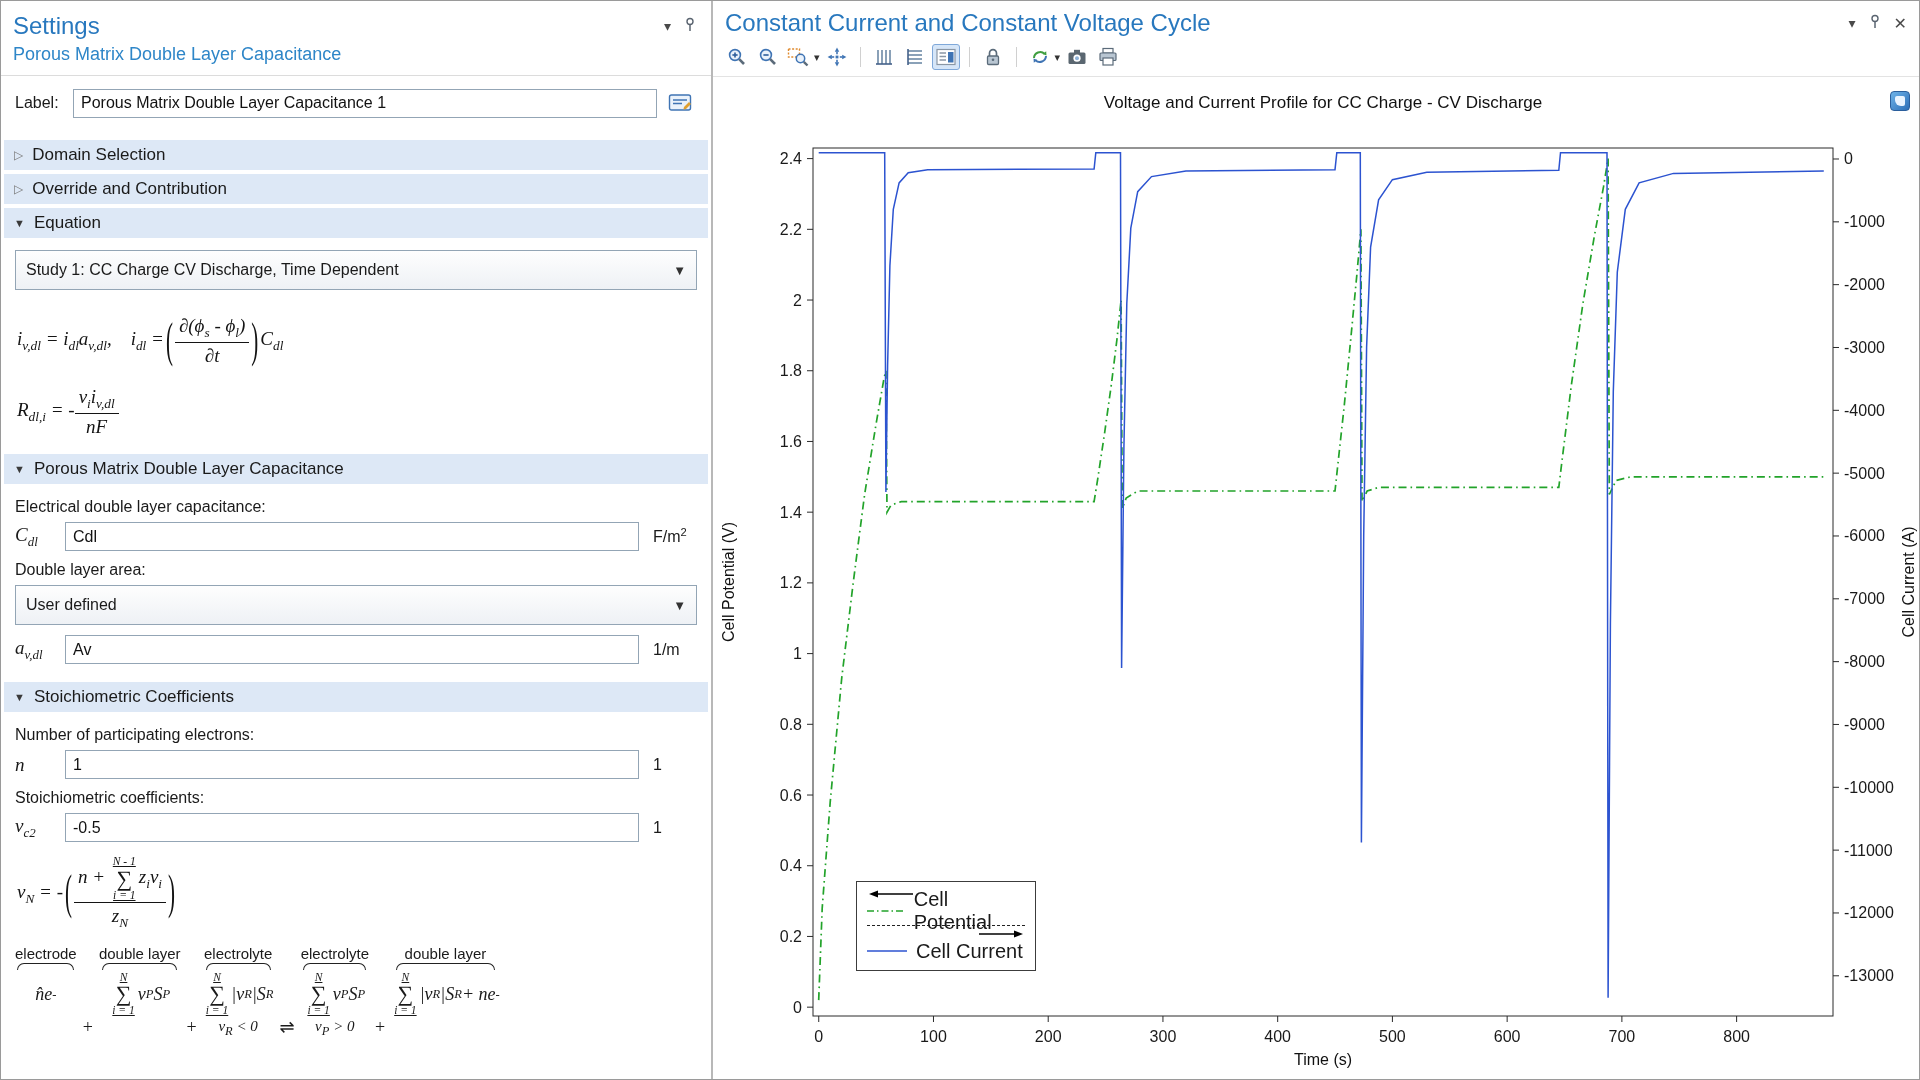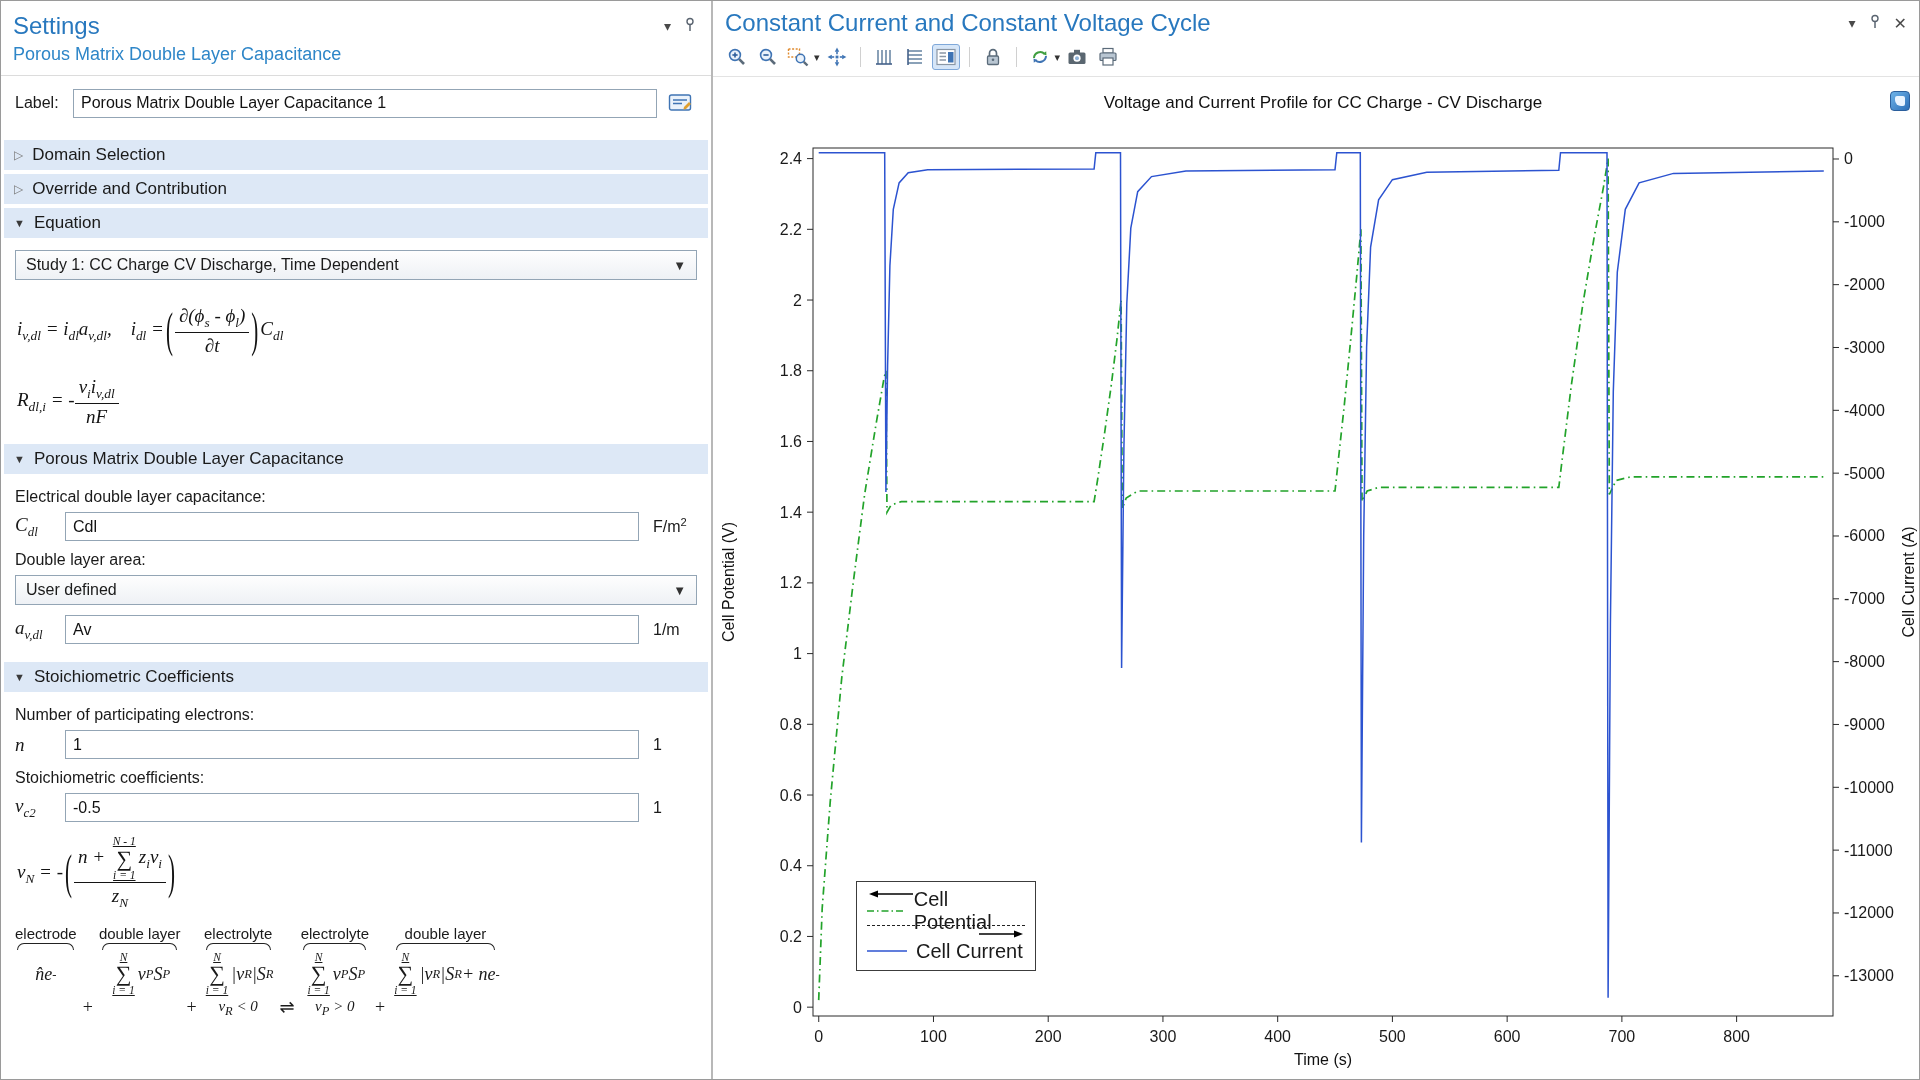--- a/index.html
+++ b/index.html
@@ -18,21 +18,21 @@
   .label-row { display:flex; align-items:center; margin:12px 14px 22px; gap:8px; }
   .label-caption { font-size:16px; width:50px; }
   input.text-field { height:29px; border:1px solid #93a5b5; background:#fff; font-size:16px; padding:0 7px; font-family:"Liberation Sans",sans-serif; color:#111; }
   .label-row input { flex:1; }
   .icon-btn { width:32px; height:30px; display:flex; align-items:center; justify-content:center; border-radius:3px; }
   .section-header { height:30px; background:#dde8f6; display:flex; align-items:center; gap:9px; padding:0 10px; font-size:17px; margin:0 3px 4px; cursor:default; }
   .tri-collapsed { color:#7a7a7a; font-size:12px; }
   .tri-expanded  { color:#3a3a3a; font-size:11px; }
   .section-body { padding:8px 14px 8px 14px; }
   .form-label { font-size:16px; margin:2px 0 6px; }
-  .dropdown { height:30px; border:1px solid #93a5b5; background:linear-gradient(#fefefe,#eef1f5); display:flex; align-items:center; padding:0 10px; font-size:16px; margin-bottom:10px; }
+  .dropdown { height:40px; border:1px solid #93a5b5; background:linear-gradient(#fefefe,#eef1f5); display:flex; align-items:center; padding:0 10px; font-size:16px; margin-bottom:10px; }
   .dropdown .dd-arrow { margin-left:auto; font-size:13px; color:#333; }
   .eq { font-family:"Liberation Serif", serif; font-style:italic; font-size:19px; color:#141414; }
   .eq sub, .eq sup { font-size:70%; }
   .eq1 { margin:16px 2px 2px; min-height:70px; display:flex; align-items:center; }
   .eq2 { margin:8px 2px 6px; min-height:56px; display:flex; align-items:center; }
   .frac { display:inline-flex; flex-direction:column; align-items:center; vertical-align:middle; line-height:1.25; }
   .frac .num { border-bottom:1.2px solid #141414; padding:0 4px 1px; }
   .frac .den { padding-top:1px; }
   .bigparen { display:inline-block; transform:scaleY(2.3); font-size:21px; font-style:normal; padding:0 2px; vertical-align:middle; font-weight:300; }
   .bigop { display:inline-flex; flex-direction:column; align-items:center; vertical-align:middle; line-height:1; margin:0 3px;text-decoration:underline; }

